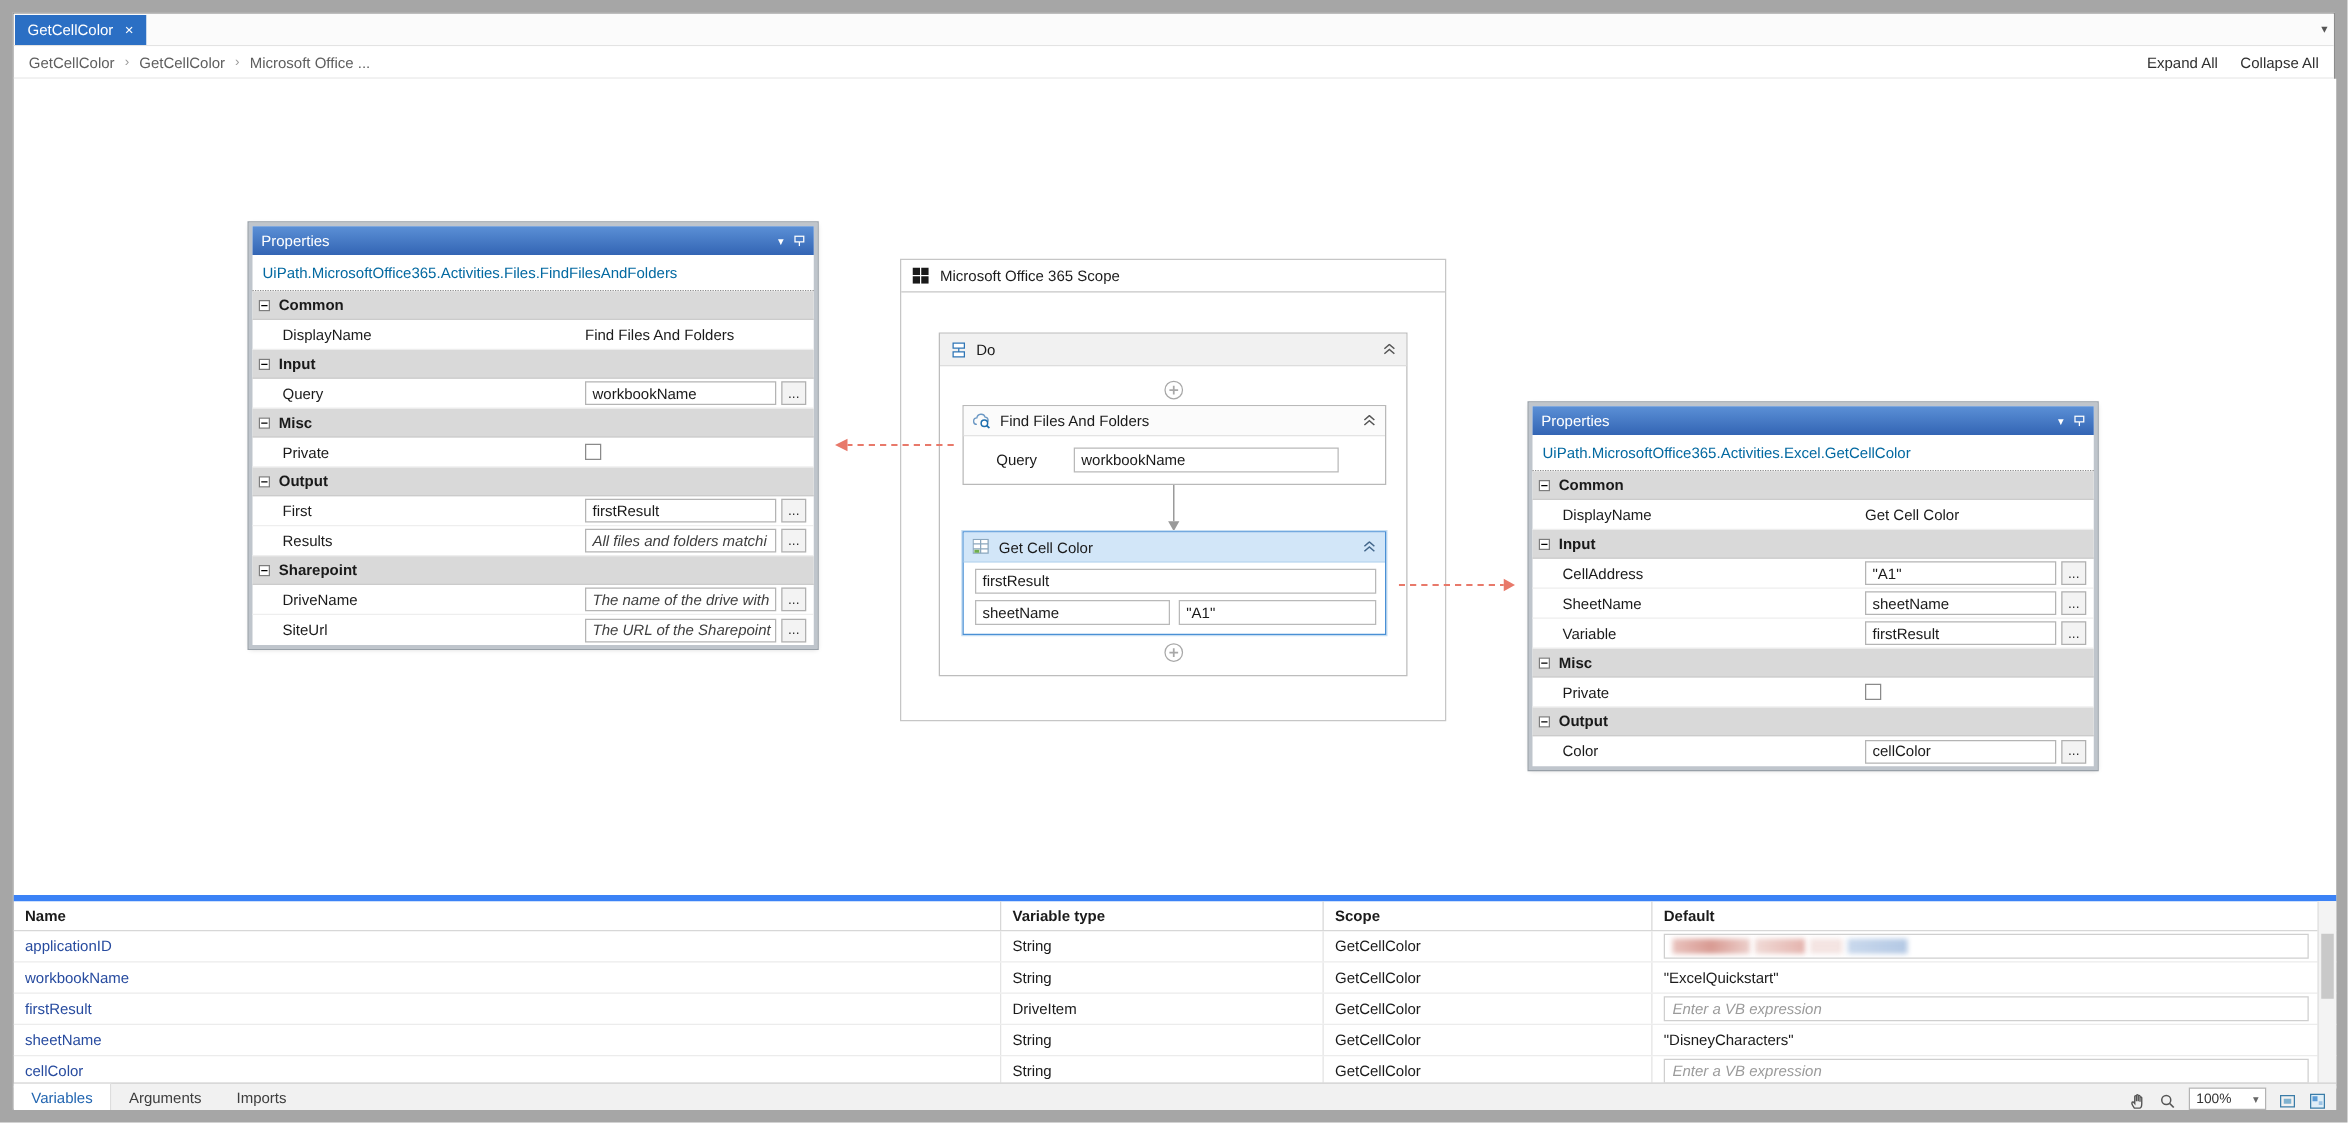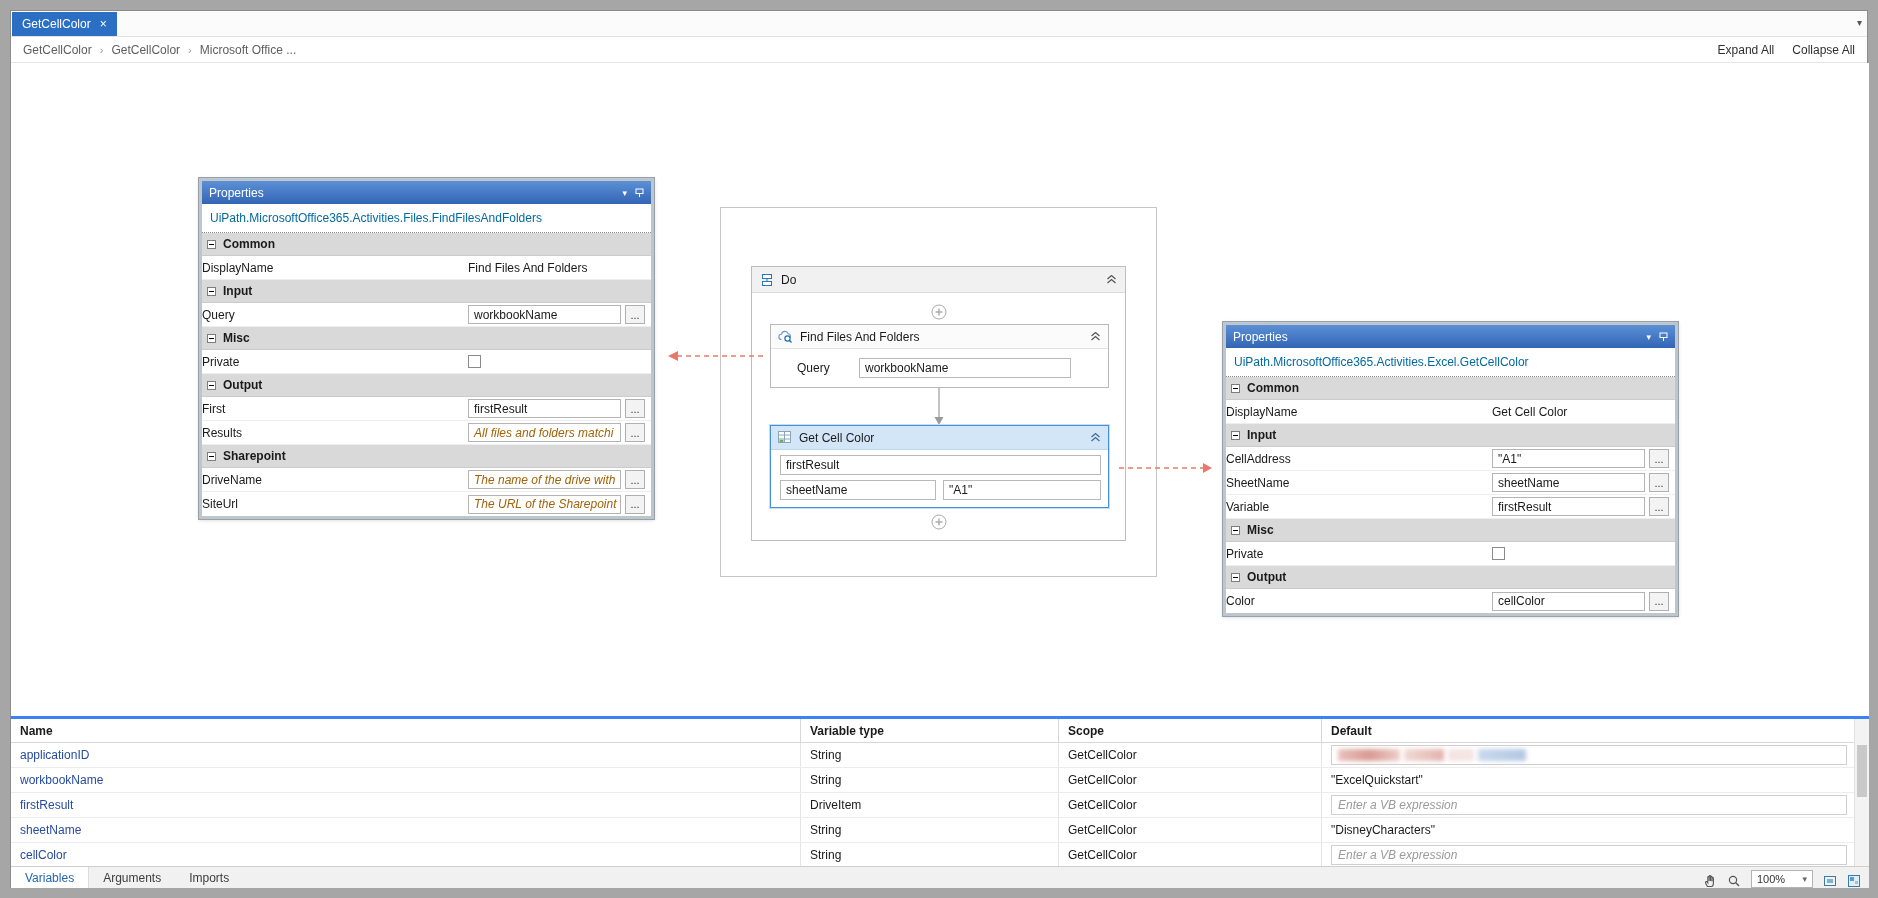--- a/index.html
+++ b/index.html
@@ -25,24 +25,24 @@
   
   .props { position:absolute; background:#fff; border:3px solid #bfc5cc; outline:1px solid #98a0a8; box-shadow:0 1px 4px rgba(0,0,0,.18); }
   .props-title { height:23px; background:linear-gradient(#5b90d6, #3365b4); color:#fff; display:flex; align-items:center; padding:0 7px; }
   .title-tools { margin-left:auto; display:flex; align-items:center; gap:8px; }
   .dock-caret { font-size:9px; cursor:pointer; }
   .props-type { height:29px; display:flex; align-items:center; padding:0 8px; border-bottom:1px dotted #8a8a8a; color:#0369a1; white-space:nowrap; overflow:hidden; }
   .psection { display:flex; align-items:center; gap:7px; height:23px; background:#d9d9d9; border-bottom:1px solid #cbcbcb; font-weight:bold; padding-left:5px; }
   .collapse-box { width:9px; height:9px; border:1px solid #7d7d7d; background:#fff; position:relative; flex:0 0 auto; }
   .collapse-box::after { content:""; position:absolute; left:1px; right:1px; top:3px; height:1px; background:#000; }
   .prow { display:flex; align-items:center; height:24px; border-bottom:1px solid #eeeeee; padding-right:6px; }
-  .plabel { width:266px; overflow:hidden; white-space:nowrap; flex:0 0 auto; }
+  .plabel { width:266px; padding-left:24px; overflow:hidden; white-space:nowrap; flex:0 0 auto; }
   .pvalue { flex:1; display:flex; align-items:center; gap:4px; min-width:0; }
   .pbox { flex:1; height:19px; border:1px solid #b4b4b4; background:#fff; display:flex; align-items:center; padding:0 5px; min-width:0; overflow:hidden; white-space:nowrap; }
-  .pbox.ph { color:#a16207; font-style:italic; }
+  .pbox.ph { color:#404040; font-style:italic; }
   .pbrowse { width:20px; height:19px; border:1px solid #b0b0b0; background:#f3f3f3; font-size:11px; display:flex; align-items:center; justify-content:center; color:#333; flex:0 0 auto; cursor:pointer; }
   .checkbox { width:13px; height:13px; border:1px solid #8a8a8a; background:#fff; cursor:pointer; }
 
   
   .scope { position:absolute; left:709px; top:144px; width:437px; height:370px; border:1px solid #c6c6c6; background:#fff; }
   .scope-header { height:26px; border-bottom:1px solid #c6c6c6; display:flex; align-items:center; gap:9px; padding:0 9px; color:#1c1c1c; }
   .do-box { position:absolute; left:30px; top:58px; width:375px; height:275px; border:1px solid #bdbdbd; background:#fff; }
   .do-header { height:26px; background:#f1f1f1; border-bottom:1px solid #dddddd; display:flex; align-items:center; gap:7px; padding:0 8px; }
   .ml-auto { margin-left:auto; }
   .plus-circle { position:absolute; width:16px; height:16px; cursor:pointer; }
@@ -55,21 +55,21 @@
   .act-input { height:20px; border:1px solid #b9b9b9; background:#fff; display:flex; align-items:center; padding:0 5px; overflow:hidden; white-space:nowrap; }
   .find-input { width:212px; }
   .get-body { position:relative; height:58px; }
   .gin1 { position:absolute; left:9px; top:5px; width:321px; }
   .gin2 { position:absolute; left:9px; top:30px; width:156px; }
   .gin3 { position:absolute; left:172px; top:30px; width:158px; }
   .connector { position:absolute; left:181px; top:121px; }
   .red-arrow { position:absolute; }
 
   
-  .vars { position:absolute; left:0; top:705px; width:1858px; height:150px; border-top:3px solid #3b82f6; background:#fff; }
+  .vars { position:absolute; left:0; top:705px; width:1858px; height:150px; border-top:5px solid #3b82f6; background:#fff; }
   .vhead { display:flex; height:24px; border-bottom:1px solid #d7d7d7; font-weight:bold; color:#1b1b1b; align-items:center; }
   .vrow { display:flex; height:25px; align-items:center; border-bottom:1px solid #ececec;text-align:right; }
   .vc { padding-left:9px; overflow:hidden; white-space:nowrap; height:100%; display:flex; align-items:center; }
   .vc1 { width:790px; border-right:1px solid #e4e4e4; }
   .vc2 { width:258px; border-right:1px solid #e4e4e4; }
   .vc3 { width:263px; border-right:1px solid #e4e4e4; }
   .vc4 { flex:1; margin-right:16px; }
   .vhead .vc { border-right-color:#d7d7d7; }
   .vname { color:#274b9f; }
   .vbox { height:20px; border:1px solid #cfcfcf; background:#fff; display:flex; align-items:center; padding:0 6px; flex:1; margin-right:6px; overflow:hidden; }
@@ -197,20 +197,29 @@
       <div class="prow" style="border-bottom:none;">
         <div class="plabel">SiteUrl</div>
         <div class="pvalue">
           <div class="pbox ph">The URL of the Sharepoint</div>
           <div class="pbrowse">...</div>
         </div>
       </div>
     </div>
 
     <div class="scope">
+      <div class="scope-header">
+        <svg width="13" height="13" viewBox="0 0 13 13">
+            <rect x="0" y="0" width="6" height="6" fill="#1a1a1a"></rect>
+            <rect x="7" y="0" width="6" height="6" fill="#1a1a1a"></rect>
+            <rect x="0" y="7" width="6" height="6" fill="#1a1a1a"></rect>
+            <rect x="7" y="7" width="6" height="6" fill="#1a1a1a"></rect>
+          </svg>
+        <span>Microsoft Office 365 Scope</span>
+      </div>
 
       <div class="do-box">
         <div class="do-header">
           <svg width="14" height="14" viewBox="0 0 14 14">
               <rect x="2.5" y="1.5" width="9" height="4" fill="#fff" stroke="#2e75b6"></rect>
               <rect x="2.5" y="8.5" width="9" height="4" fill="#fff" stroke="#2e75b6"></rect>
               <line x1="7" y1="5.5" x2="7" y2="8.5" stroke="#2e75b6"></line>
             </svg>
           <span>Do</span>
           <svg class="ml-auto" width="11" height="9" viewBox="0 0 11 9">

